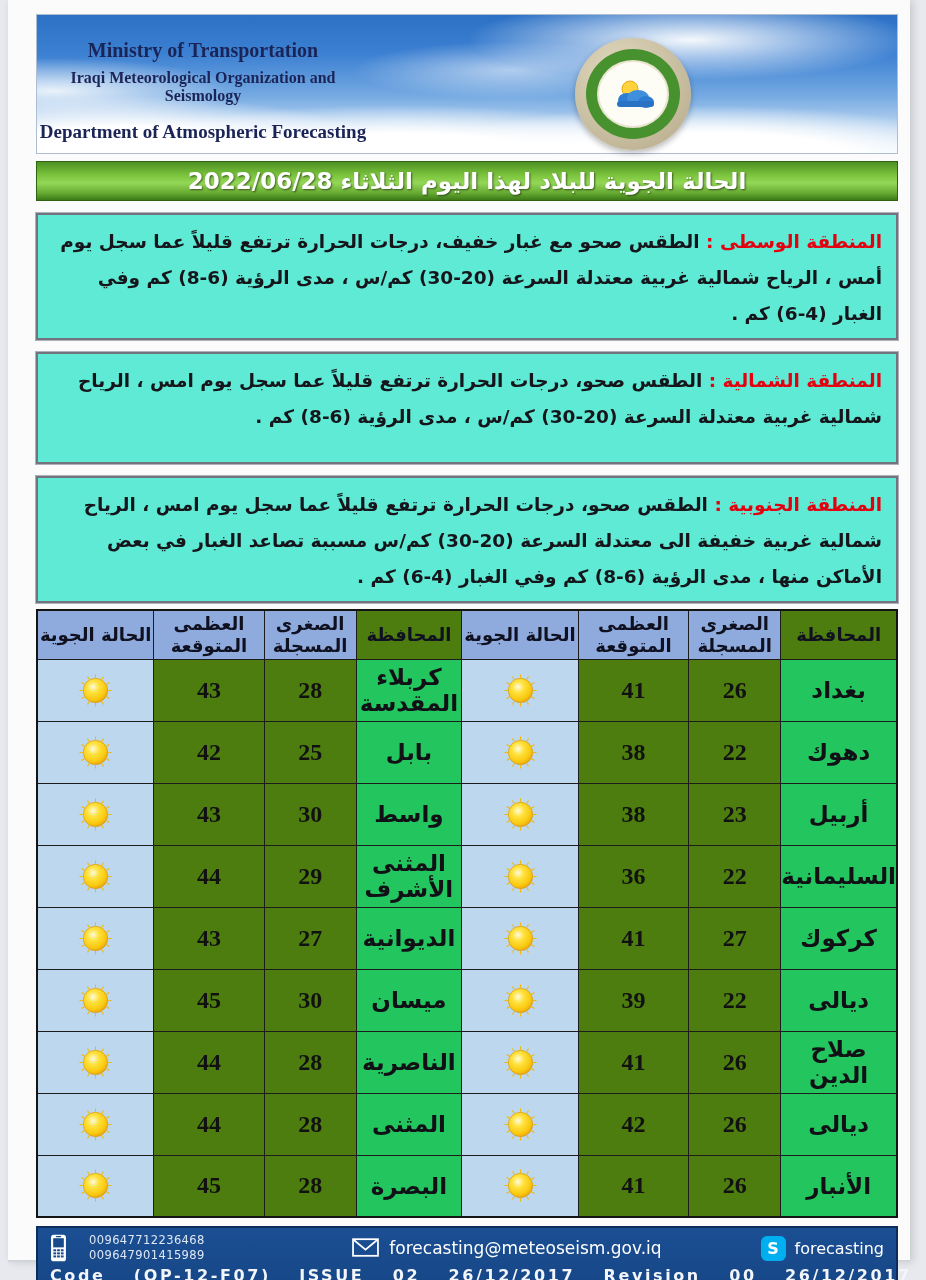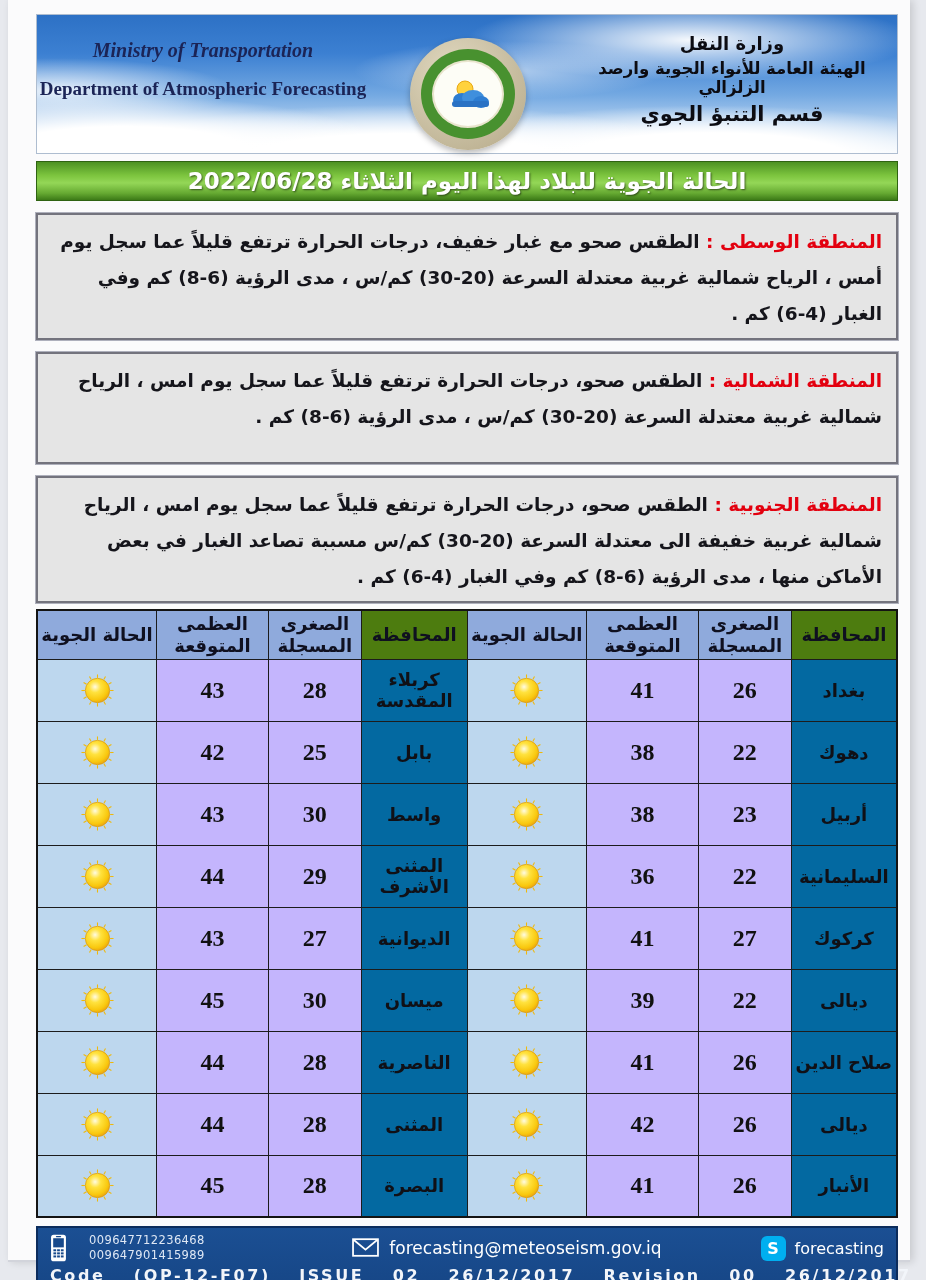--- a/index.html
+++ b/index.html
@@ -30,21 +30,21 @@
       radial-gradient(ellipse 48% 55% at 42% 108%, #ffffff 40%, rgba(255,255,255,0) 78%),
       radial-gradient(ellipse 46% 52% at 78% 104%, #ffffff 36%, rgba(255,255,255,0) 74%),
       radial-gradient(ellipse 30% 34% at 2% 55%, rgba(255,255,255,.85), rgba(255,255,255,0) 70%),
       radial-gradient(ellipse 26% 30% at 55% 40%, rgba(255,255,255,.55), rgba(255,255,255,0) 70%),
       linear-gradient(180deg,#2d71c5 0%, #3c80d2 28%, #74a9e2 58%, #bcd6f1 82%, #eaf3fb 100%);
   }
   .banner-en {
     width:332px; padding-top:24px; text-align:center;
     color:#1b2456; font-family:"Liberation Serif",serif;
   }
-  .en1 { font-size:20px; font-weight:700;font-style:italic; }
+  .en1 { font-size:20px; font-weight:700; }
   .en2 { font-size:16px; font-weight:700; margin-top:7px; }
   .en3 { font-size:19px; font-weight:700; margin-top:16px; }
   .banner-logo { flex:1; display:flex; justify-content:center; align-items:flex-end; padding-bottom:3px; }
   .logo-outer {
     width:116px; height:112px; border-radius:50%;
     background:radial-gradient(circle at 38% 32%, #e2dac2, #b4a887);
     display:flex; align-items:center; justify-content:center;
     box-shadow:0 3px 6px rgba(0,0,0,.28);
   }
   .logo-ring {
@@ -71,21 +71,21 @@
   }
   .title-bar span {
     direction:rtl; unicode-bidi:plaintext;
     color:#ffffff; font-weight:700; font-size:23px;
     text-shadow:1px 1px 2px rgba(0,0,0,.55);
   }
 
   
   .region-box {
     margin-top:12px;
-    background:#e5e5e5;
+    background:#5eead4;
     border:2px solid #73737d;
     box-shadow:0 0 0 1px #aeb0bc;
     padding:9px 14px 6px 14px;
     direction:rtl; text-align:right;
   }
   .region-box p { font-size:18.5px; font-weight:700; line-height:1.95; color:#15151b; }
   .region-label { color:#e3000f; }
   .box-central  { min-height:96px; }
   .box-north    { min-height:112px; }
   .box-south    { min-height:120px; }
@@ -95,22 +95,22 @@
     width:100%; margin-top:6px;
     border-collapse:collapse; direction:rtl;
     border:2px solid #141414;
   }
   table.forecast th, table.forecast td { border:1.5px solid #1c1c1c; }
   thead th { height:46px; font-size:18px; font-weight:700; color:#0f1020; padding:2px 0; }
   thead th div { line-height:1.2; }
   .h-blue { background:#8faadc; }
   .h-gov  { background:#4d7c0f; }
   tbody td { height:62px; text-align:center; vertical-align:middle; }
-  .c-gov { background:#0369a1; font-size:18px; font-weight:700; color:#101016; }
-  .c-num { background:#c4b5fd; font-family:"Liberation Serif",serif; font-size:24px; font-weight:700; color:#111; }
+  .c-gov { background:#22c55e; font-size:23px; font-weight:700; color:#101016; }
+  .c-num { background:#4d7c0f; font-family:"Liberation Serif",serif; font-size:24px; font-weight:700; color:#111; }
   .c-cond { background:#bdd7ee; }
   .sun { width:35px; height:35px; display:inline-block; vertical-align:middle; }
 
   
   .footer {
     margin-top:8px;
     background:linear-gradient(180deg,#1b4f93 0%, #164686 100%);
     border:2px solid #0c2c5c;
     padding:5px 12px 4px 12px;
     color:#fff;
@@ -160,39 +160,35 @@
     </g>
   </defs>
 </svg>
 
 <div class="page">
   <div class="content">
 
     <div class="banner">
       <div class="banner-en">
         <div class="en1">Ministry of Transportation</div>
+        <div class="en2">Iraqi Meteorological Organization and Seismology</div>
         <div class="en3">Department of Atmospheric Forecasting</div>
       </div>
       <div class="banner-logo">
         <div class="logo-outer">
           <div class="logo-ring">
             <svg width="46" height="30" viewBox="0 0 46 30">
               <circle cx="20" cy="10" r="8" fill="#ffd23e" stroke="#e9a812" stroke-width="1"></circle>
               <ellipse cx="17" cy="21" rx="9" ry="7" fill="#2d7dd2"></ellipse>
               <ellipse cx="28" cy="19" rx="11" ry="8" fill="#3f8fdd"></ellipse>
               <ellipse cx="36" cy="23" rx="8" ry="6" fill="#2d7dd2"></ellipse>
               <rect x="7" y="22" width="37" height="6" rx="3" fill="#2a72c4"></rect>
             </svg>
           </div>
         </div>
-      </div>
-      <div class="banner-ar">
-        <div class="ar1">وزارة النقل</div>
-        <div class="ar2">الهيئة العامة للأنواء الجوية وارصد الزلزالي</div>
-        <div class="ar3">قسم التنبؤ الجوي</div>
       </div>
     </div>
 
     <div class="title-bar">
       <span>الحالة الجوية للبلاد لهذا اليوم الثلاثاء  2022/06/28</span>
     </div>
 
     <div class="region-box box-central">
       <p><span class="region-label">المنطقة الوسطى :</span>
          <span>الطقس صحو مع غبار خفيف، درجات الحرارة ترتفع قليلاً عما سجل يوم أمس ، الرياح شمالية غربية  معتدلة السرعة (20-30) كم/س ، مدى الرؤية (6-8) كم وفي الغبار (4-6) كم .</span></p>

